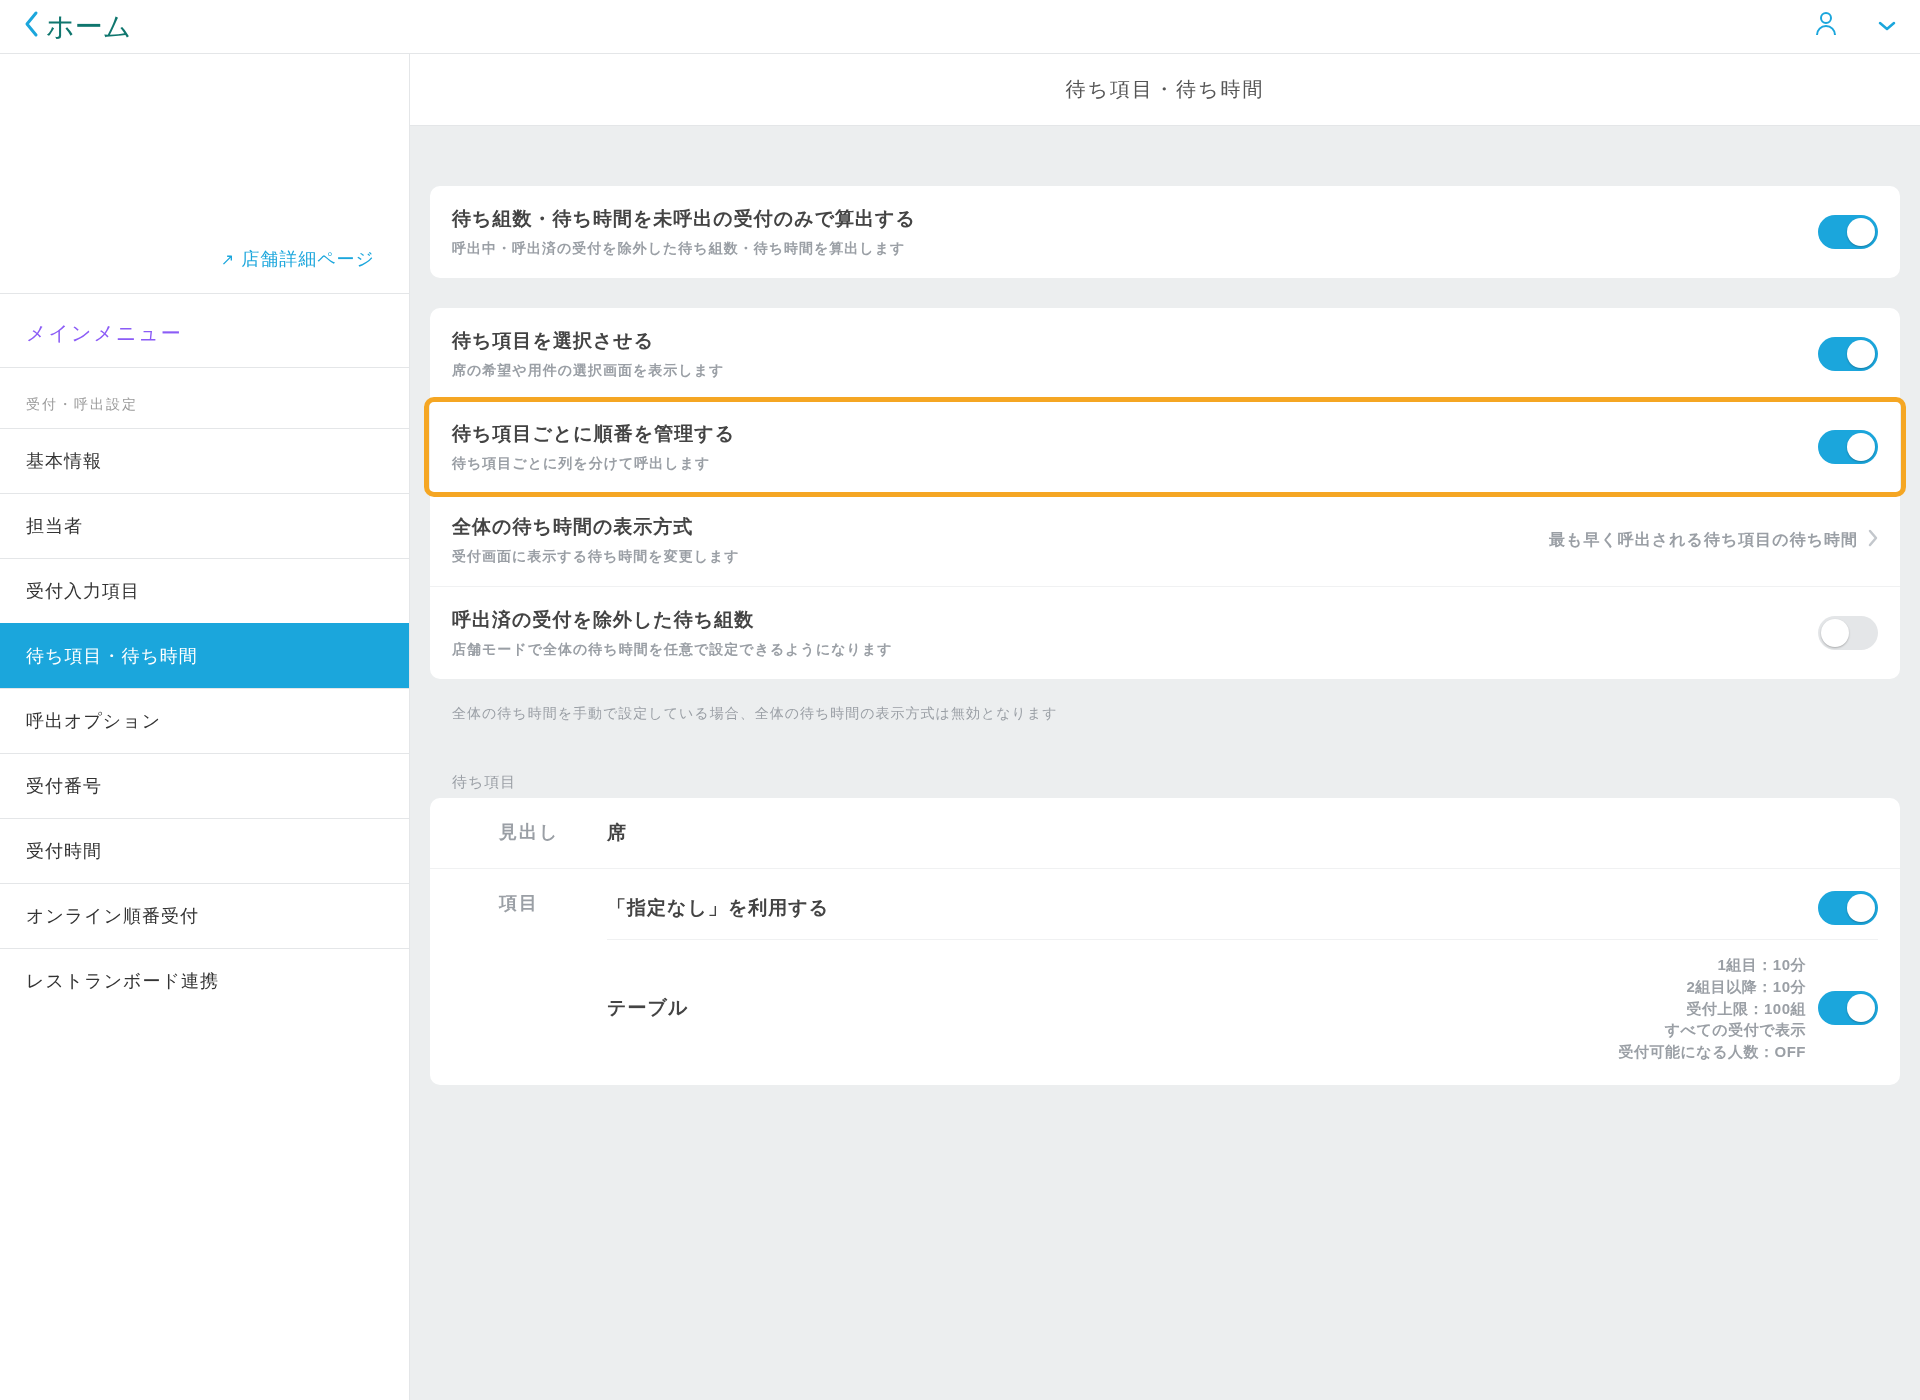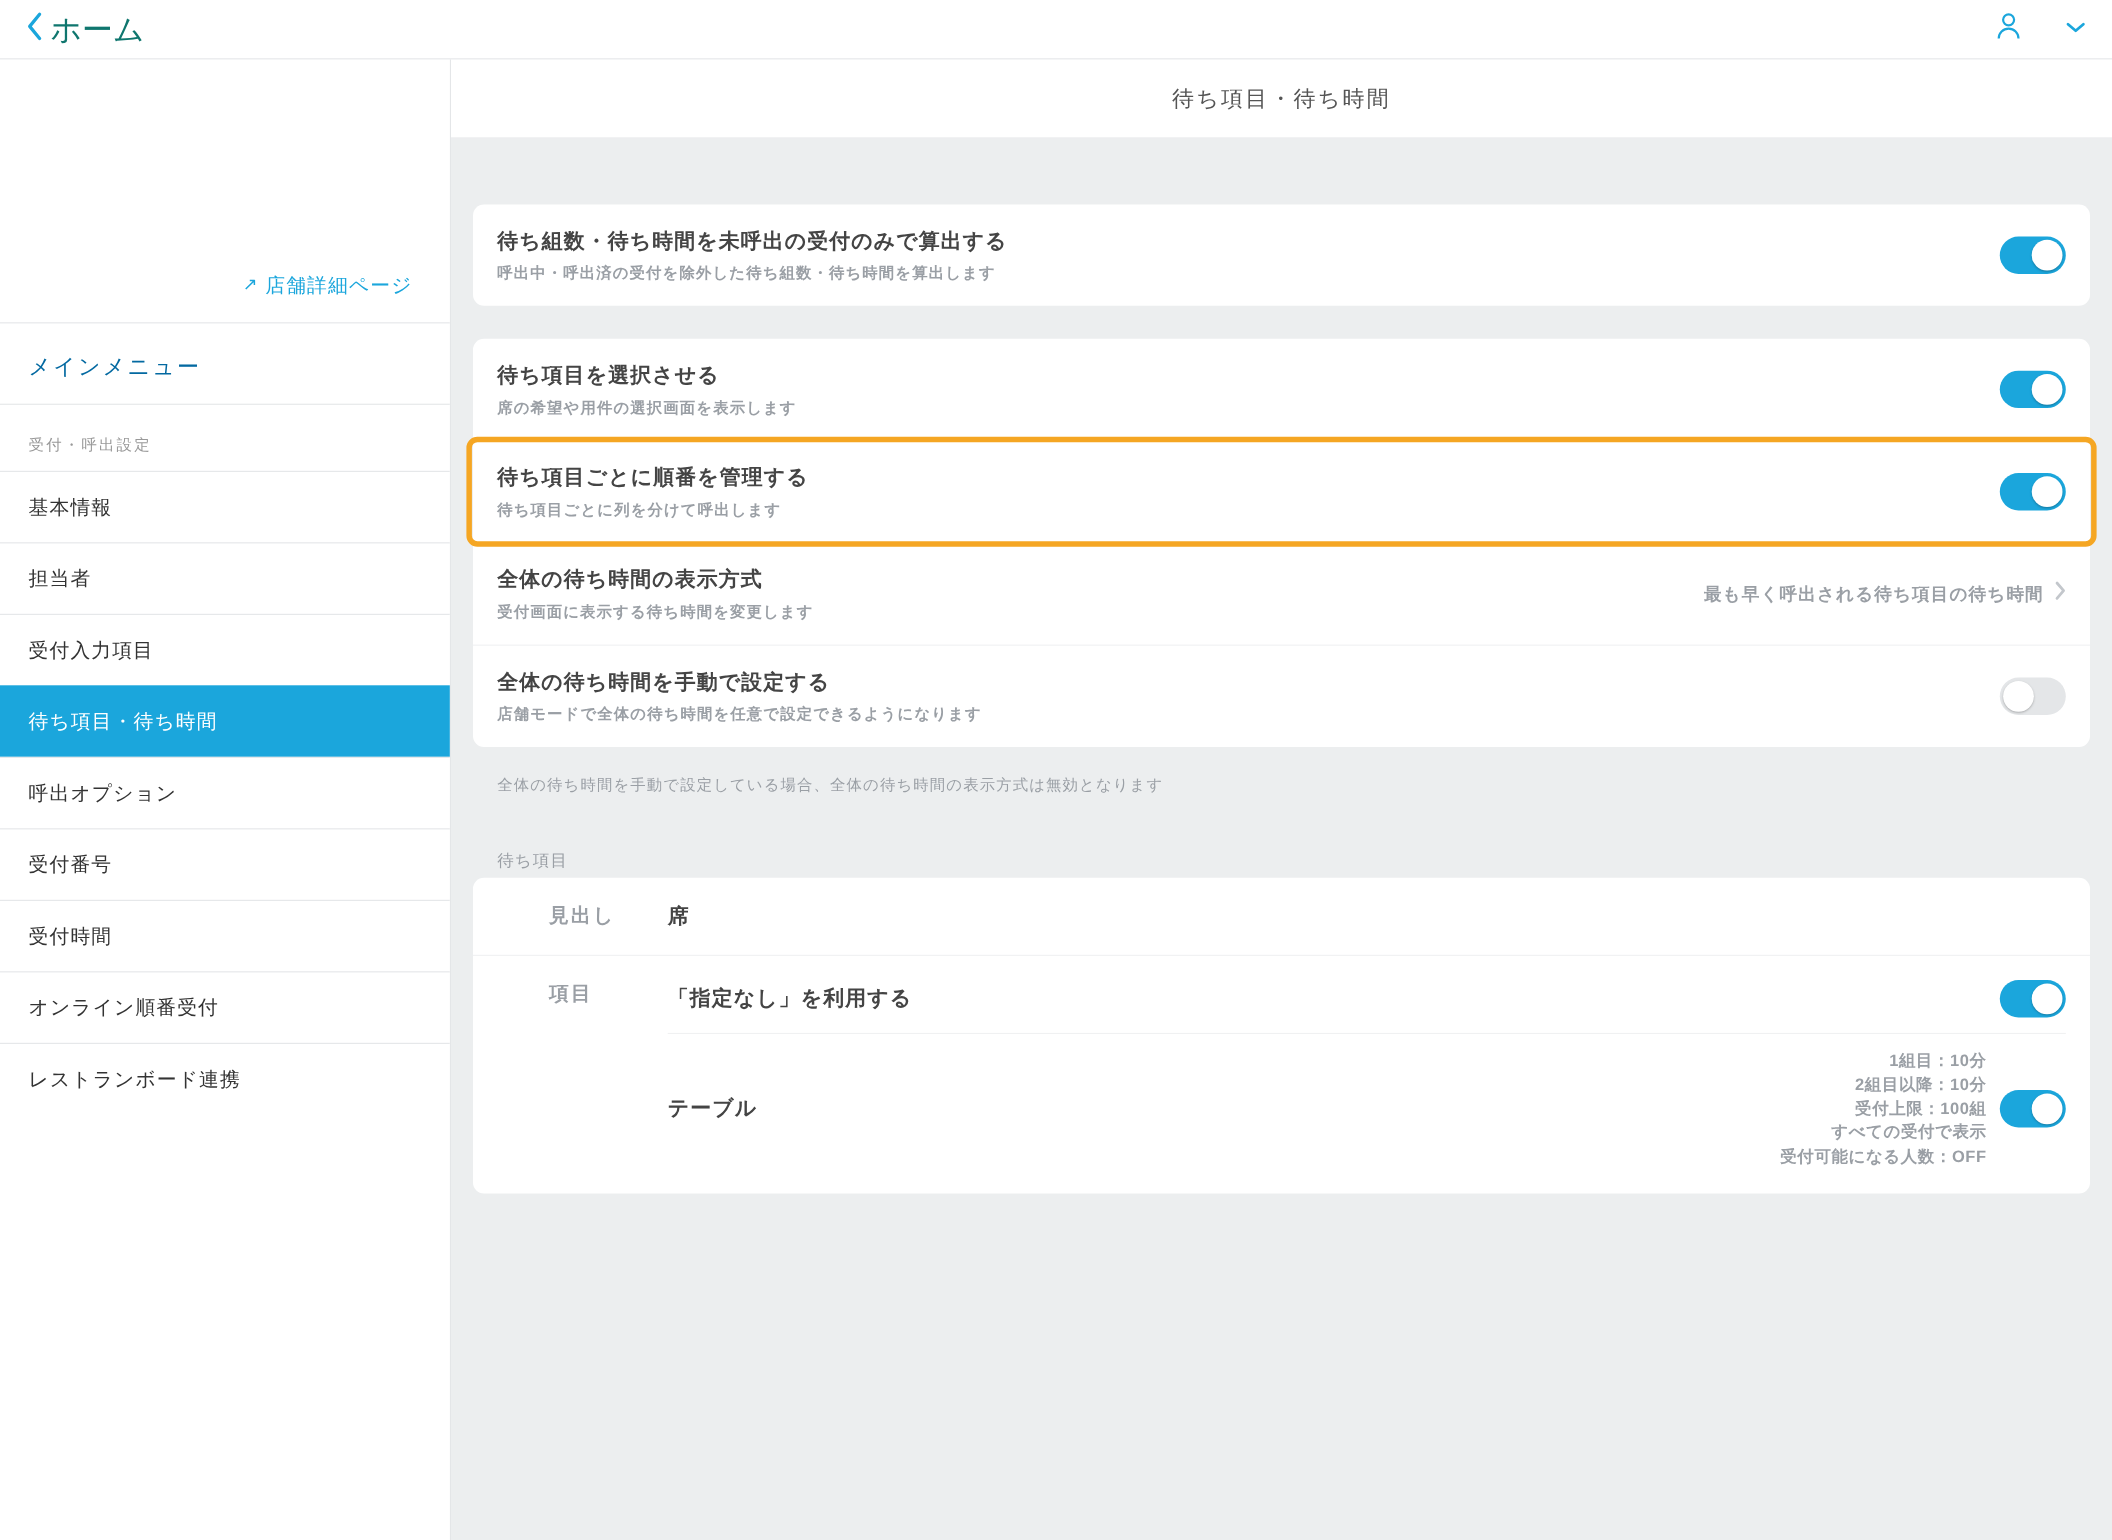--- a/index.html
+++ b/index.html
@@ -57,21 +57,21 @@
   font-size: 18px;
   cursor: pointer;
   display: flex;
   align-items: center;
   letter-spacing: 1px;
 }
 .ext-link .exicon { margin-right: 6px; font-size: 16px; }
 .menu-block { border-bottom: 1px solid #e4e6e8; }
 .menu-title {
   font-size: 20px;
-  color: #0369a1;
+  color: #8b5cf6;
   letter-spacing: 2px;
   padding: 26px 26px 20px;
 }
 .section-label {
   font-size: 14px;
   color: #999;
   letter-spacing: 2px;
   padding: 28px 26px 14px;
 }
 .nav-item {
@@ -306,21 +306,21 @@
           <span class="row-value">最も早く呼出される待ち項目の待ち時間</span>
           <span class="chev-r">
             <svg width="10" height="18" viewBox="0 0 10 18" fill="none" stroke="#c3c7cc" stroke-width="2.5" stroke-linecap="round" stroke-linejoin="round">
                 <polyline points="2,2 8,9 2,16"></polyline>
               </svg>
           </span>
         </div>
 
         <div class="row">
           <div class="row-body">
-            <div class="row-title">全体の待ち時間を手動で設定する</div>
+            <div class="row-title">呼出済の受付を除外した待ち組数</div>
             <div class="row-desc">店舗モードで全体の待ち時間を任意で設定できるようになります</div>
           </div>
           <div class="toggle off"></div>
         </div>
 
       </div>
       <div class="footnote" style="margin-top:-18px;margin-bottom:6px;">全体の待ち時間を手動で設定している場合、全体の待ち時間の表示方式は無効となります</div>
 
       <div class="card-heading">待ち項目</div>
       <div class="card">

